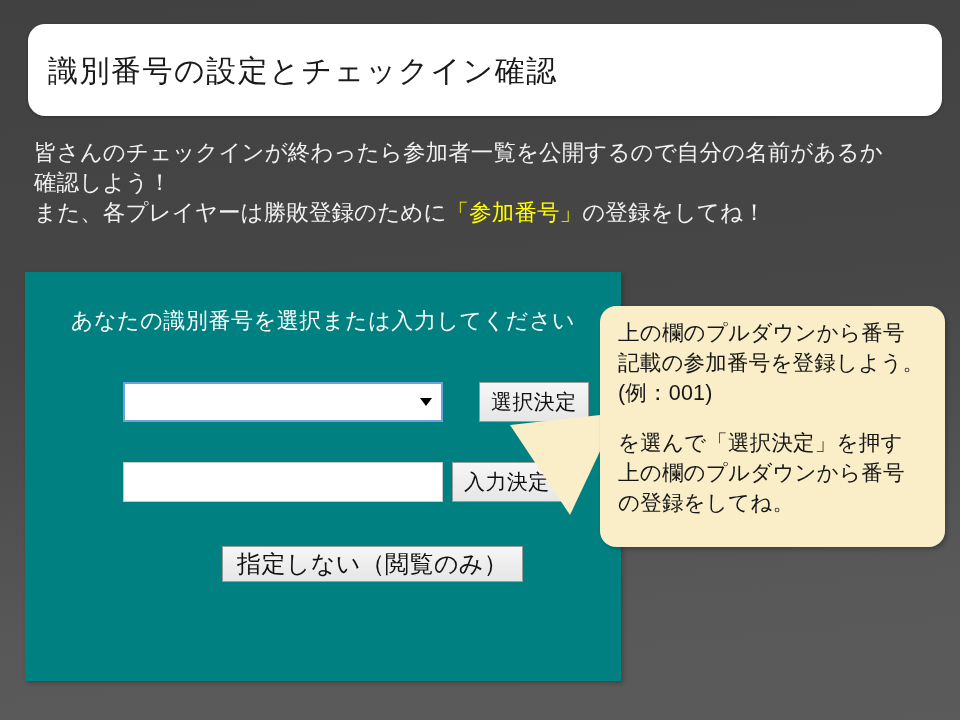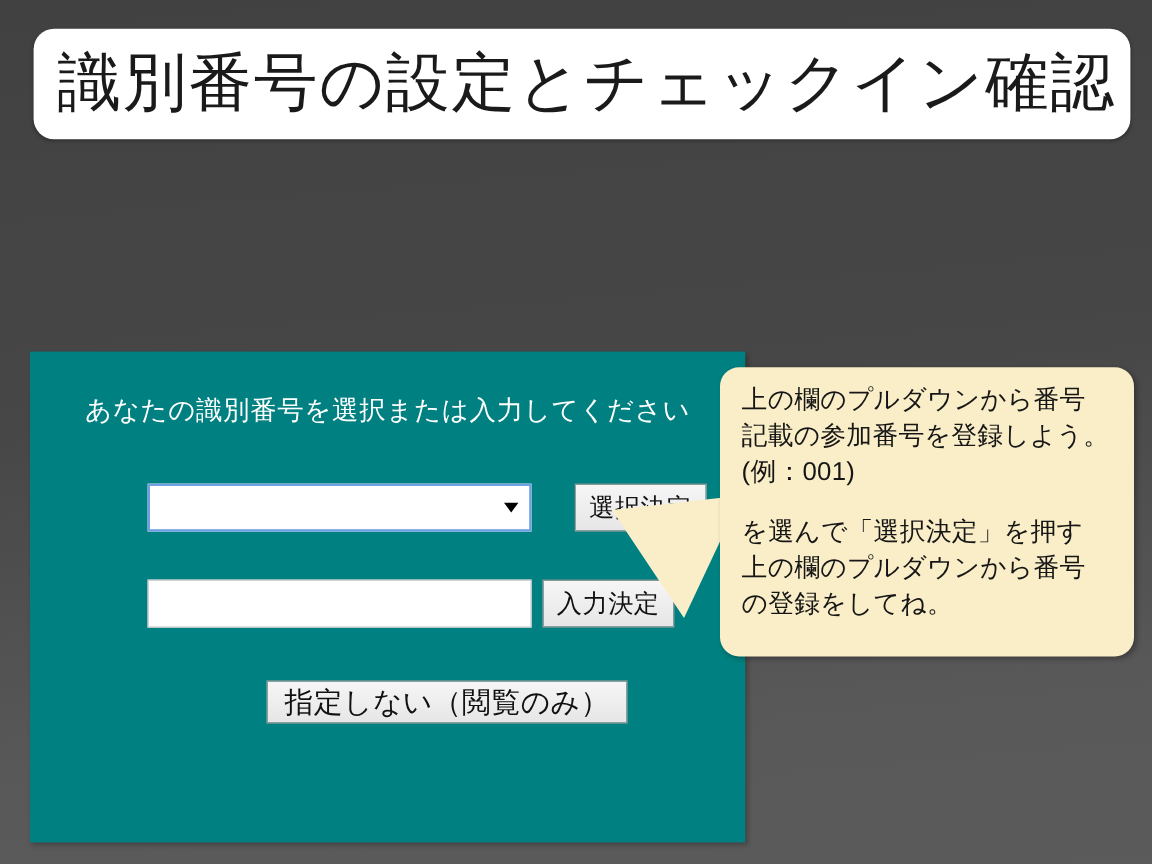--- a/index.html
+++ b/index.html
@@ -29,21 +29,21 @@
     width: 914px;
     height: 92px;
     background: #ffffff;
     border-radius: 17px;
     box-shadow: 0 1px 3px rgba(0,0,0,0.30);
     display: flex;
     align-items: center;
   }
   #title-text {
     margin-left: 20px;
-    font-size: 53px;
+    font-size: 30px;
     line-height: 1.1;
     color: #1a1a1a;
     letter-spacing: 1.5px;
     font-weight: 400;
     white-space: nowrap;
   }
 
   
   #body-copy {
     position: absolute;
@@ -61,21 +61,20 @@
 
   
   #app-panel {
     position: absolute;
     left: 25px;
     top: 272px;
     width: 596px;
     height: 409px;
     background: #008080;
     box-shadow: 2px 2px 4px rgba(0,0,0,0.25);
-    margin-top: 21px;
   }
   #panel-heading {
     position: absolute;
     left: 0;
     top: 34px;
     width: 100%;
     text-align: center;
     color: #ffffff;
     font-size: 22px;
     letter-spacing: 0.6px;
@@ -176,20 +175,27 @@
 </style>
 </head>
 <body>
 
 <div id="slide">
 
   <div id="title-card">
     <div id="title-text">識別番号の設定とチェックイン確認</div>
   </div>
 
+  <div id="body-copy">
+    <div>皆さんのチェックインが終わったら参加者一覧を公開するので自分の名前があるか</div>
+    <div>確認しよう！</div>
+    <div>
+      <span>また、各プレイヤーは勝敗登録のために</span><span class="hl">「参加番号」</span><span>の登録をしてね！</span>
+    </div>
+  </div>
 
   <div id="app-panel">
 
     <div id="panel-heading">あなたの識別番号を選択または入力してください</div>
 
     <div class="row" id="row-select">
       <div class="field-select">
         <span></span>
         <span class="caret"></span>
       </div>

